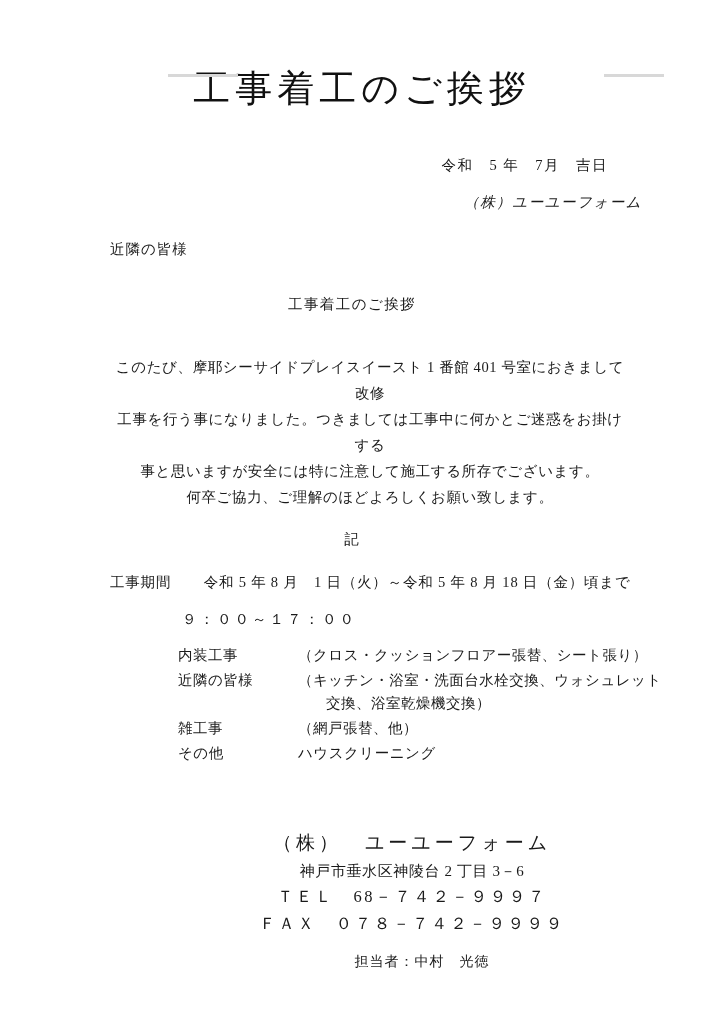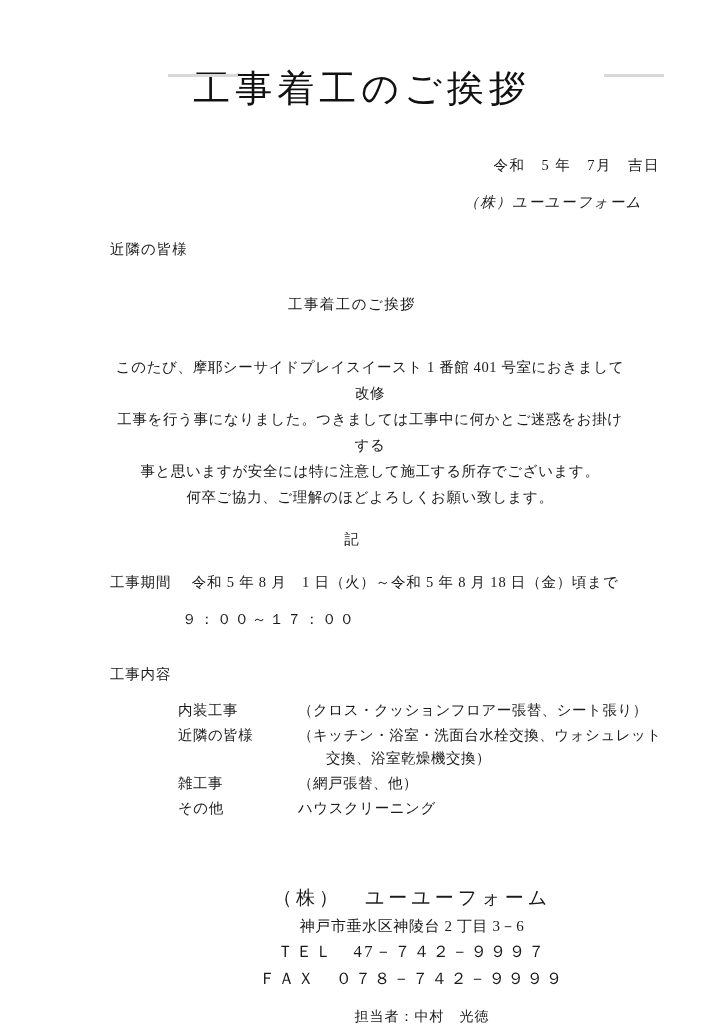--- a/index.html
+++ b/index.html
@@ -39,21 +39,21 @@
     font-size: 37px;
     letter-spacing: 5px;
     font-weight: 400;
     margin: 64px 0 0 0;
     font-family: "DejaVu Serif", "Liberation Serif", serif;
     color: #111;
   }
 
   .line-date {
     text-align: right;
-    margin: 42px 64px 0 0;
+    margin: 42px 116px 0 0;
     font-size: 14.5px;
     letter-spacing: 1.5px;
   }
 
   .line-company-top {
     text-align: right;
     margin: 18px 82px 0 0;
     font-size: 14.5px;
     letter-spacing: 1.5px;
     font-style: italic;
@@ -90,21 +90,21 @@
     padding-right: 20px;
     letter-spacing: 1px;
   }
 
   .period-row {
     margin: 24px 0 0 110px;
     font-size: 14.5px;
     letter-spacing: 0.8px;
   }
   .period-label { display: inline-block; }
-  .period-value { display: inline-block; margin-left: 16px; }
+  .period-value { display: inline-block; margin-left: 28px; }
 
   .period-time {
     margin: 18px 0 0 182px;
     font-size: 14.5px;
     letter-spacing: 3px;
   }
 
   .works-heading {
     margin: 36px 0 0 110px;
     font-size: 14.5px;
@@ -182,21 +182,20 @@
 
   <div class="ki">記</div>
 
   <div class="period-row">
     <span class="period-label">工事期間</span>
     <span class="period-value">令和 5 年 8 月　1 日（火）～令和 5 年 8 月 18 日（金）頃まで</span>
   </div>
 
   <div class="period-time">９：００～１７：００</div>
 
-  <div class="works-heading">工事内容</div>
 
   <table class="works-table">
     <tbody>
       <tr>
         <td class="k">内装工事</td>
         <td class="v">
           <span>（クロス・クッションフロアー張替、シート張り）</span>
         </td>
       </tr>
       <tr>
@@ -217,18 +216,18 @@
         <td class="v">
           <span>ハウスクリーニング</span>
         </td>
       </tr>
     </tbody>
   </table>
 
   <div class="footer">
     <p class="f-company">（株）　ユーユーフォーム</p>
     <p class="f-addr">神戸市垂水区神陵台 2 丁目 3－6</p>
-    <p class="f-tel">ＴＥＬ　47－７４２－９９９７</p>
+    <p class="f-tel">ＴＥＬ　68－７４２－９９９７</p>
     <p class="f-fax">ＦＡＸ　０７８－７４２－９９９９</p>
     <p class="f-person">担当者：中村　光徳</p>
   </div>
 
 </div>
 
 </body></html>

